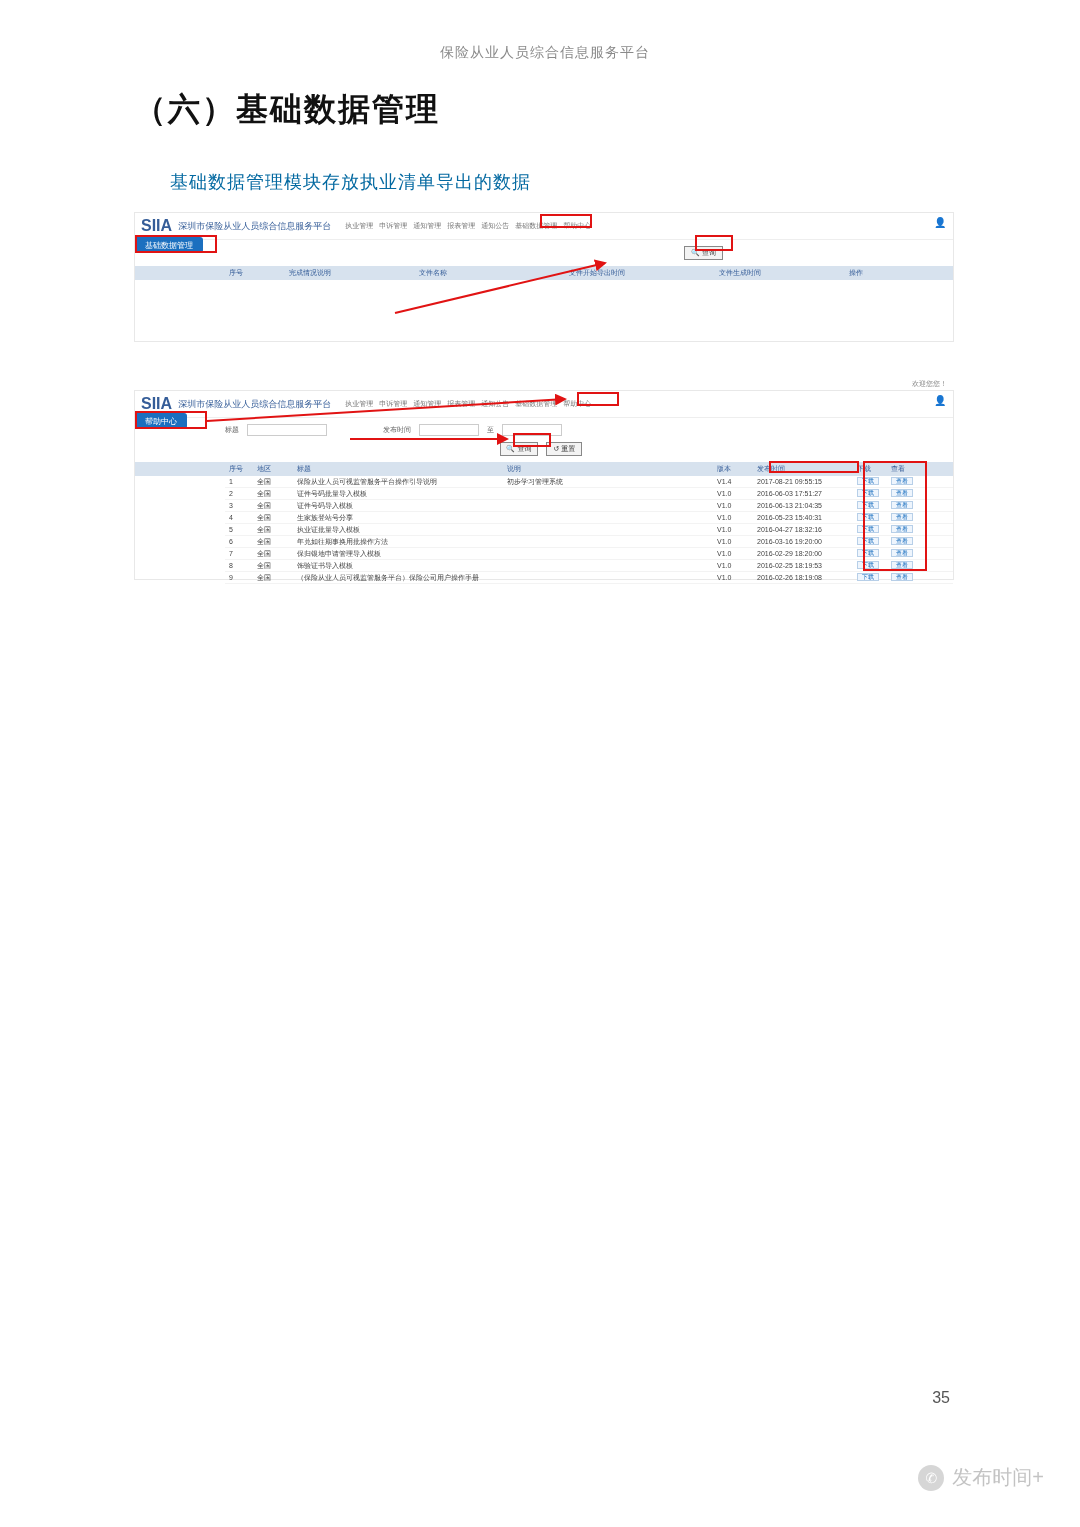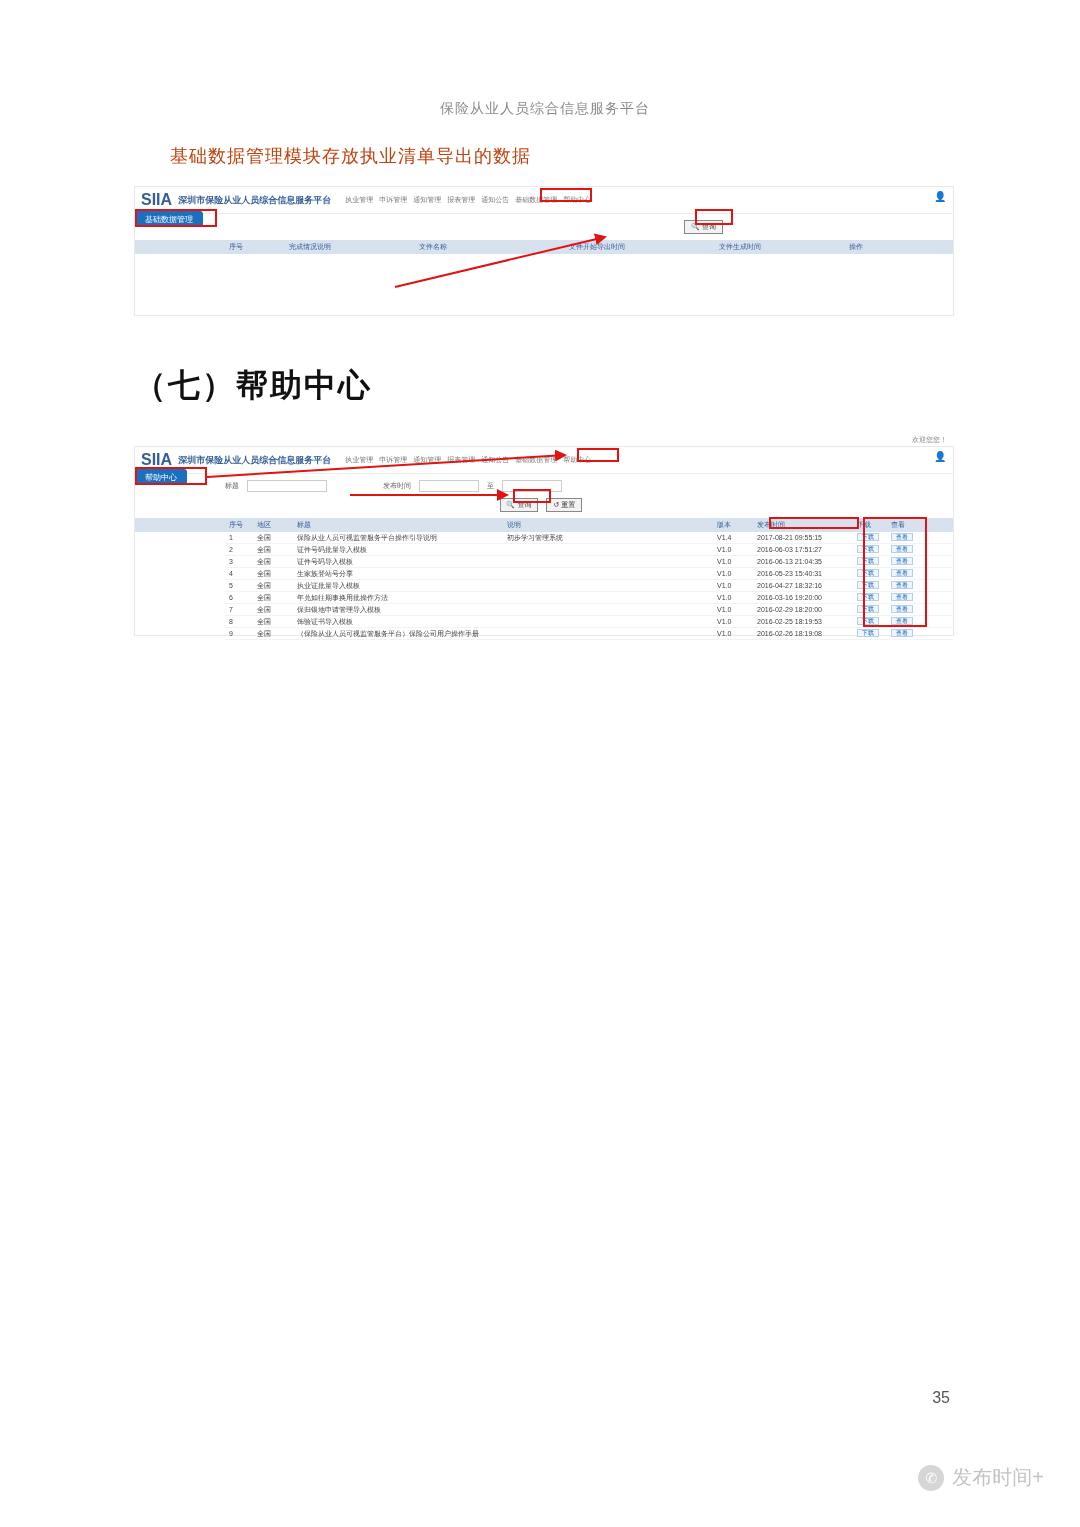--- a/index.html
+++ b/index.html
@@ -4,38 +4,38 @@
 <style>
   * { margin: 0; padding: 0; box-sizing: border-box; }
   body {
     width: 1080px;
     height: 1527px;
     background: #fff;
     font-family: "Microsoft YaHei", "SimSun", sans-serif;
     color: #333;
     position: relative;
   }
-  .page-padding { padding: 100px 100px 0 110px; }
+  .page-padding { padding: 44px 100px 0 110px; }
   .doc-top-title {
     text-align: center;
     font-size: 14px;
     color: #8a8a8a;
     letter-spacing: 1px;
     margin-bottom: 26px;
   }
   .section-heading {
     font-size: 32px;
     font-weight: bold;
     color: #111;
     margin: 0 0 38px 24px;
     letter-spacing: 2px;
   }
   .section-body {
     font-size: 18px;
-    color: #c2410c;
+    color: #0369a1;
     margin: 0 0 18px 60px;
     letter-spacing: 1px;
   }
 
   
   .shot {
     margin: 0 0 48px 24px;
     width: 820px;
     border: 1px solid #e8e8e8;
     background: #fff;
@@ -54,21 +54,21 @@
     gap: 6px;
   }
   .app-logo {
     font-weight: bold;
     font-size: 16px;
     color: #355d98;
   }
   .app-title {
     font-size: 9px;
     color: #355d98;
-    font-weight: bold;
+    font-weight: normal;
   }
   .app-menu { display: flex; gap: 6px; margin-left: 8px; }
   .app-menu span { font-size: 7px; color: #777; white-space: nowrap; cursor: default; }
 
   .red-box {
     position: absolute;
     border: 2px solid #e11313;
     pointer-events: none;
   }
 
@@ -179,20 +179,21 @@
     color: #fff; font-size: 14px;
   }
 </style>
 </head>
 <body>
 
 <div class="page-padding">
 
   <div class="doc-top-title">保险从业人员综合信息服务平台</div>
 
+  <h2 class="section-heading">（六）基础数据管理</h2>
   <p class="section-body">基础数据管理模块存放执业清单导出的数据</p>
 
   <div class="shot small">
     <div class="app-bar">
       <span class="app-logo">SIIA</span>
       <span class="app-title">深圳市保险从业人员综合信息服务平台</span>
       <span class="app-menu">
         <span>执业管理</span>
         <span>申诉管理</span>
         <span>通知管理</span>
@@ -225,21 +226,20 @@
     <svg class="anno" width="820" height="130">
       <defs>
         <marker id="ah1" markerWidth="6" markerHeight="6" refX="5" refY="3" orient="auto">
           <path d="M0,0 L6,3 L0,6 Z" fill="#e11313"></path>
         </marker>
       </defs>
       <line x1="260" y1="100" x2="470" y2="50" stroke="#e11313" stroke-width="2" marker-end="url(#ah1)"></line>
     </svg>
   </div>
 
-  <h2 class="section-heading" style="margin-top:6px;">（七）帮助中心</h2>
 
   <div class="shot tall" style="margin-top:28px;">
     <span class="tiny-welcome">欢迎您您！</span>
     <div class="app-bar">
       <span class="app-logo">SIIA</span>
       <span class="app-title">深圳市保险从业人员综合信息服务平台</span>
       <span class="app-menu">
         <span>执业管理</span>
         <span>申诉管理</span>
         <span>通知管理</span>

